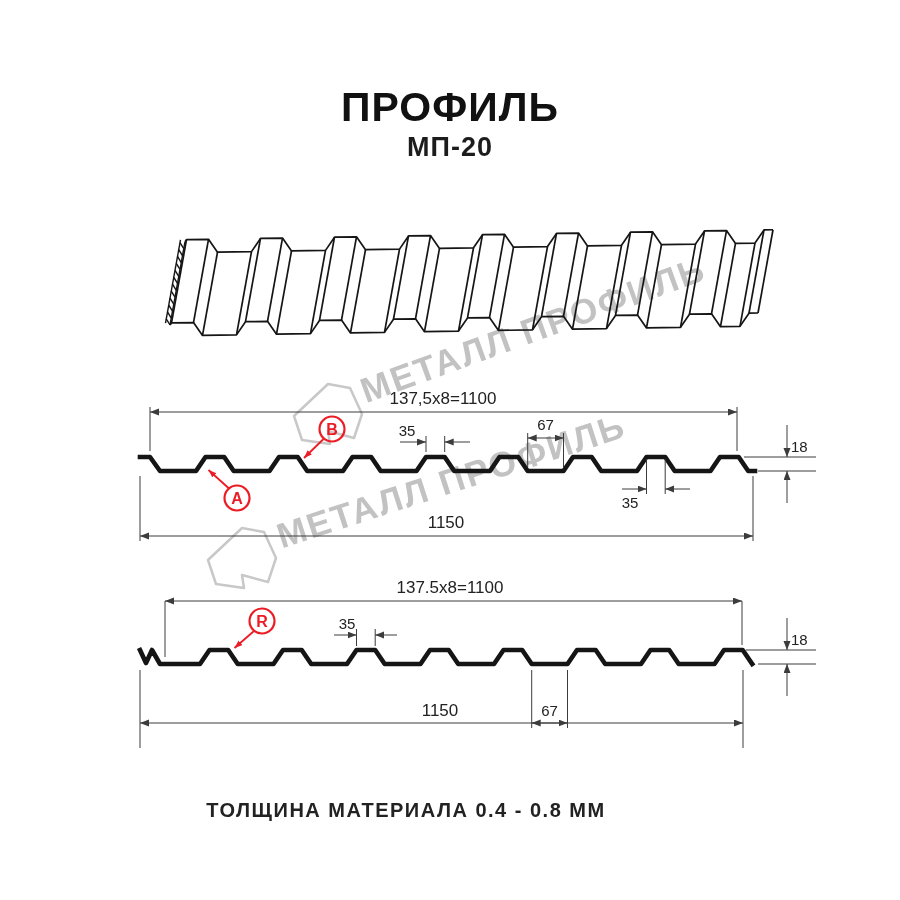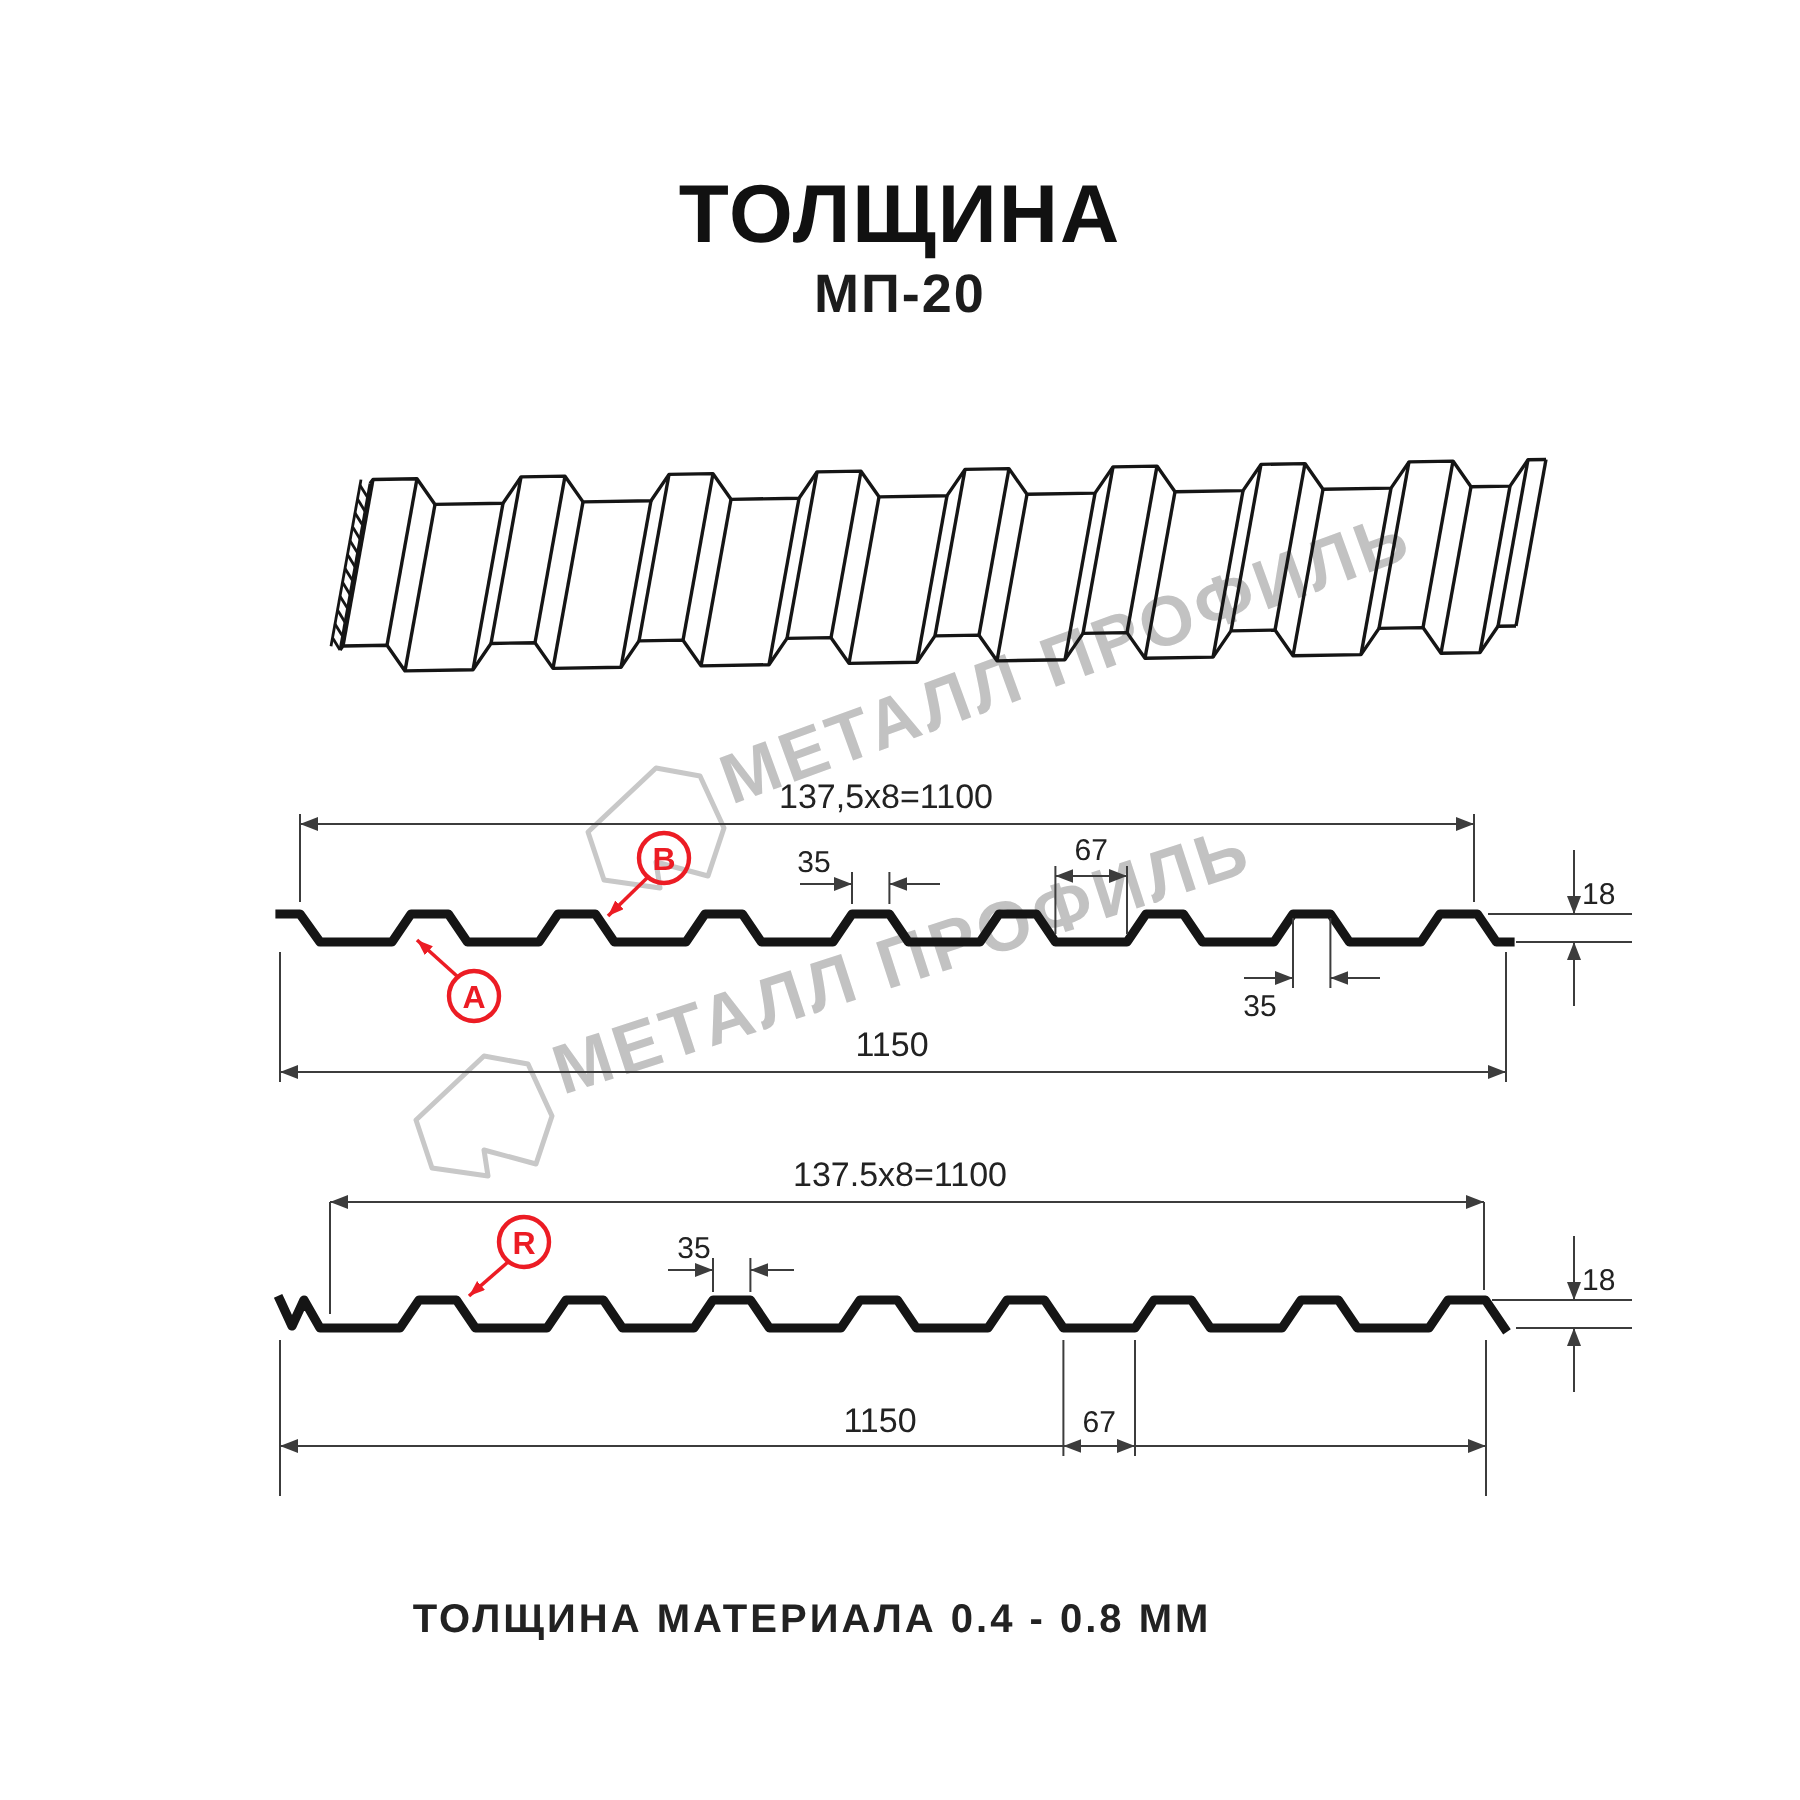--- a/index.html
+++ b/index.html
@@ -211,15 +211,15 @@
     </g>
 
     <g>
       <circle class="red" cx="262" cy="621" r="12.5"></circle>
       <text class="redtxt" x="262" y="627">R</text>
       <line class="redline" x1="254" y1="631" x2="234.5" y2="648" marker-end="url(#rae)"></line>
     </g>
   </g>
 </svg>
 
-<div class="abs page-title">ТОЛЩИНА</div>
+<div class="abs page-title">ПРОФИЛЬ</div>
 <div class="abs page-subtitle">МП-20</div>
 <div class="abs page-footer">ТОЛЩИНА МАТЕРИАЛА 0.4 - 0.8 ММ</div>
 
 </body></html>

